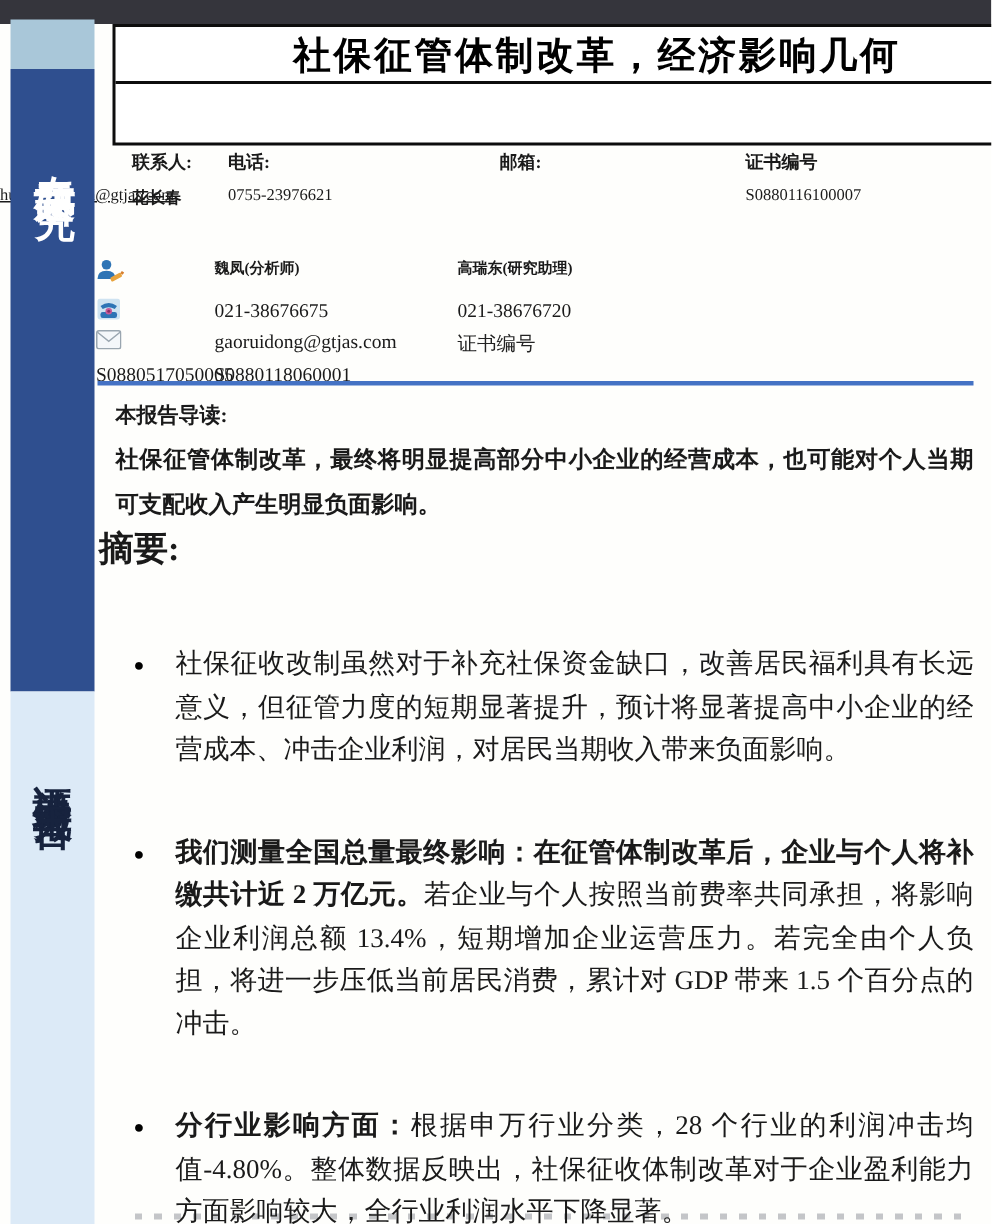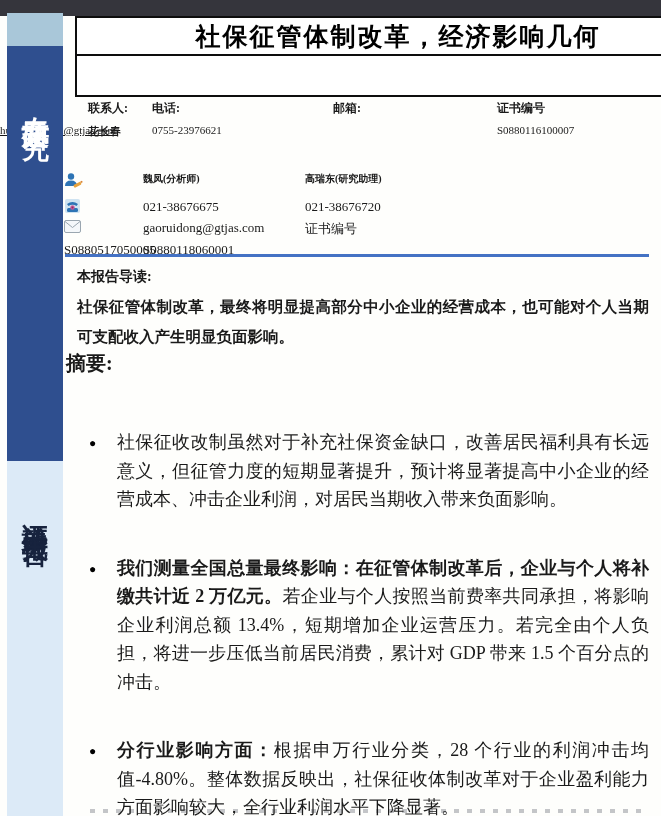--- a/index.html
+++ b/index.html
@@ -42,21 +42,21 @@
   .analysts .cell { font-size: 13px; white-space: nowrap; }
   .analysts .nm { font-weight: bold; font-size: 10px; }
   .analysts .icon-cell svg { display: block; }
   .cert-label { font-size: 13px; color: #222; }
 
   .blue-rule { position: absolute; left: 65px; top: 254px; width: 584px; height: 3px; background: #4472c4; z-index: 2; }
 
   .guide-label { position: absolute; left: 77px; top: 268px; font-size: 14px; font-weight: bold; }
   .guide-text  { position: absolute; left: 77px; top: 292px; width: 572px; font-size: 15.5px; font-weight: bold;
                  line-height: 30px; text-align: justify; }
-  .summary-label { position: absolute; left: 66px; top: 350px; font-size: 20px; font-weight: bold; }
+  .summary-label { position: absolute; left: 66px; top: 350px; font-size: 23px; font-weight: bold; }
 
   .bullets { position: absolute; left: 77px; top: 388px; width: 572px; list-style: none; z-index: 2; }
   .bullets li { position: relative; padding-left: 40px; margin-bottom: 13px; font-size: 18px; line-height: 28.5px; text-align: justify; margin-top: 40px; }
   .bullets li::before { content: "\25CF"; position: absolute; left: 12px; top: 1px; font-size: 12px; color: #000; }
   .bullets .b { font-weight: bold; }
 
   
   .clipped-line { position: absolute; left: 90px; top: 809px; width: 556px; height: 4px; opacity: .45;
                   background: repeating-linear-gradient(90deg, #7d8struct089 0, #7d8089 5px, transparent 5px, transparent 13px); }
   .clipped-line { background: repeating-linear-gradient(90deg, #7d8089 0, #7d8089 5px, transparent 5px, transparent 13px); }

